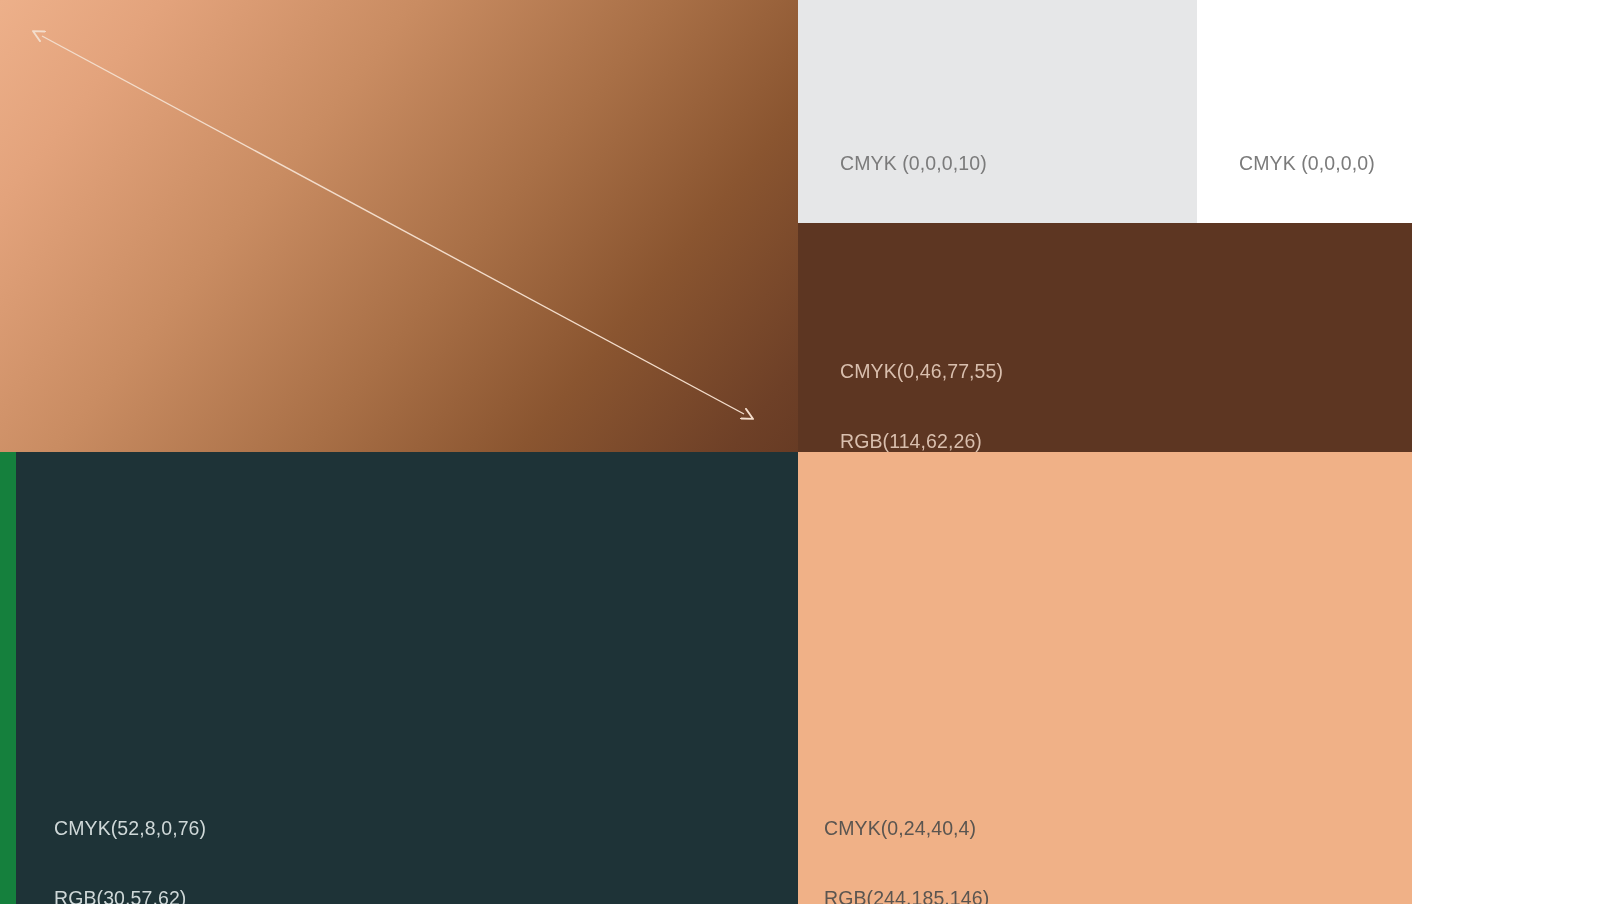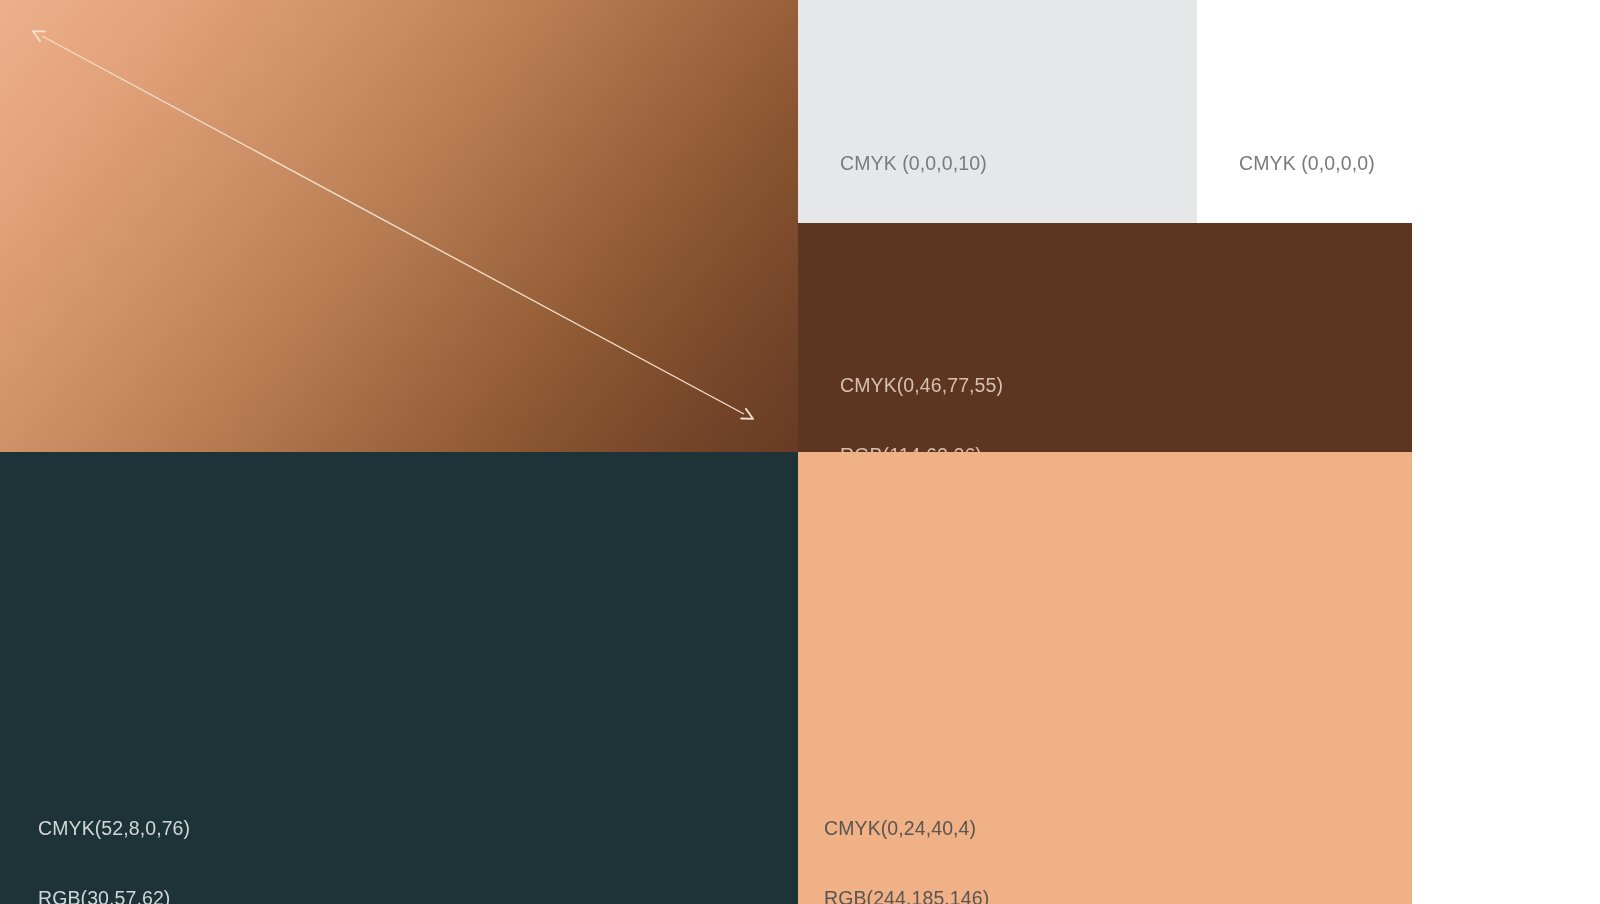--- a/index.html
+++ b/index.html
@@ -98,27 +98,27 @@
   
   #swatch-brown {
     left: 798px;
     top: 223px;
     width: 802px;
     height: 229px;
     background: #5d3622;
   }
   #swatch-brown .swatch-label {
     left: 42px;
-    top: 105px;
+    top: 91px;
     color: #d9bfae;
   }
 
   
   #swatch-teal {
-    left: 0;
+    left: 16px;
     top: 452px;
     width: 798px;
     height: 452px;
     background: #1e3337;
   }
   #swatch-teal .swatch-label {
     left: 38px;
     top: 319px;
     color: #cfd8d8;
   }

